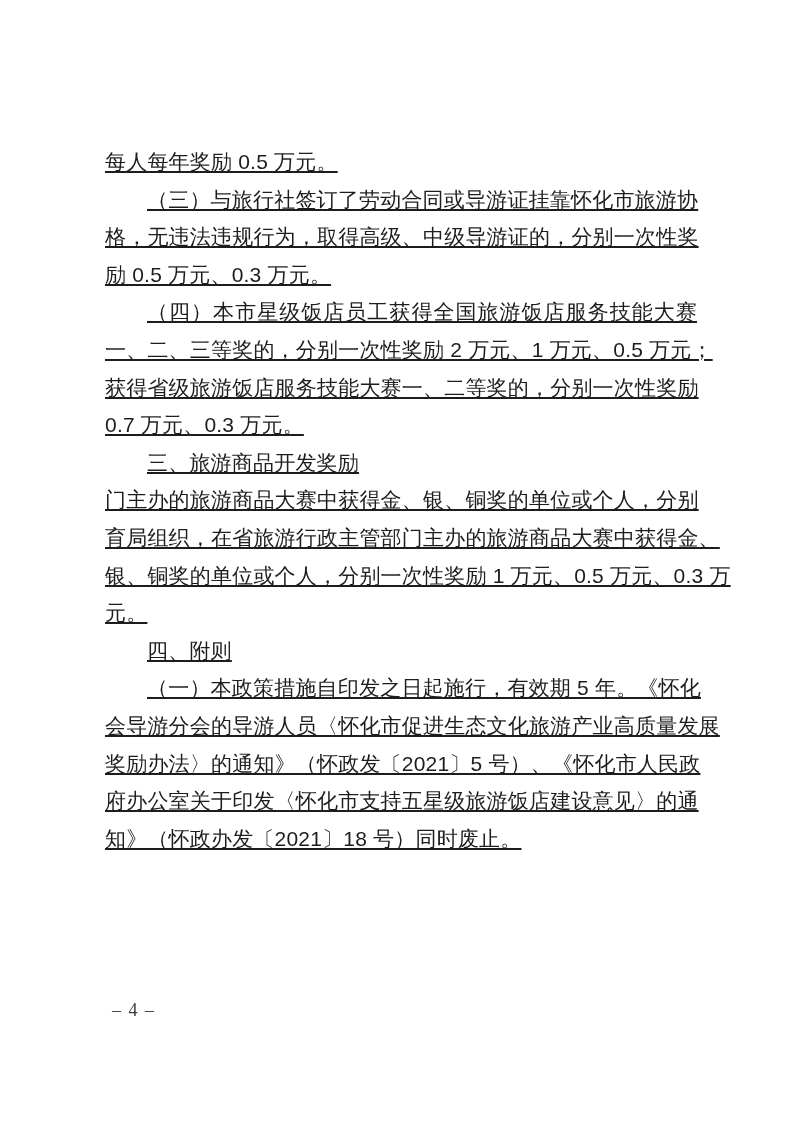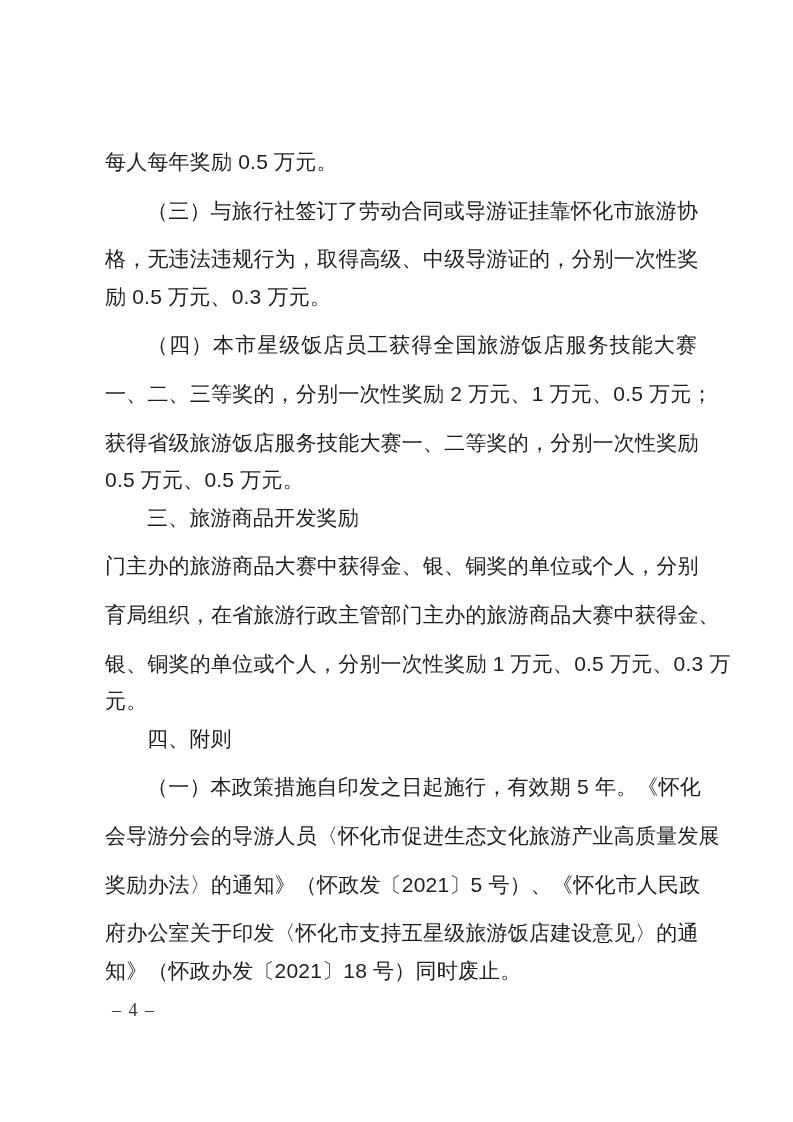--- a/index.html
+++ b/index.html
@@ -20,27 +20,27 @@
     width: 592px;
     font-size: 21px;
     line-height: 37.6px;
     color: #1d1d1d;
     letter-spacing: 0.2px;
   }
   .line {
     white-space: nowrap;
     height: 37.6px;
     text-align: left;
+    text-decoration: underline;
   }
   .line.justify {
     text-align: justify;
     text-align-last: justify;
     -moz-text-align-last: justify;
     text-justify: inter-character;
-    margin-top: 11px;
   }
   .line.indent { padding-left: 42px; }
   .page-number {
     position: absolute;
     left: 112px; top: 1000px;
     font-family: "Liberation Serif", serif;
     font-size: 18px;
     color: #3c3c3c;
     word-spacing: 3px;
     white-space: pre;
@@ -51,21 +51,21 @@
 
 <div class="page">
   <div class="doc-body">
       <div class="line">每人每年奖励 0.5 万元。</div>
       <div class="line indent justify">（三）与旅行社签订了劳动合同或导游证挂靠怀化市旅游协</div>
       <div class="line justify">格，无违法违规行为，取得高级、中级导游证的，分别一次性奖</div>
       <div class="line">励 0.5 万元、0.3 万元。</div>
       <div class="line indent justify">（四）本市星级饭店员工获得全国旅游饭店服务技能大赛</div>
       <div class="line justify">一、二、三等奖的，分别一次性奖励 2 万元、1 万元、0.5 万元；</div>
       <div class="line justify">获得省级旅游饭店服务技能大赛一、二等奖的，分别一次性奖励</div>
-      <div class="line">0.5 万元、0.5 万元。</div>
+      <div class="line">0.7 万元、0.3 万元。</div>
       <div class="line indent">三、旅游商品开发奖励</div>
       <div class="line justify">门主办的旅游商品大赛中获得金、银、铜奖的单位或个人，分别</div>
       <div class="line justify">育局组织，在省旅游行政主管部门主办的旅游商品大赛中获得金、</div>
       <div class="line justify">银、铜奖的单位或个人，分别一次性奖励 1 万元、0.5 万元、0.3 万</div>
       <div class="line">元。</div>
       <div class="line indent">四、附则</div>
       <div class="line indent justify">（一）本政策措施自印发之日起施行，有效期 5 年。《怀化</div>
       <div class="line justify">会导游分会的导游人员〈怀化市促进生态文化旅游产业高质量发展</div>
       <div class="line justify">奖励办法〉的通知》（怀政发〔2021〕5 号）、《怀化市人民政</div>
       <div class="line justify">府办公室关于印发〈怀化市支持五星级旅游饭店建设意见〉的通</div>

